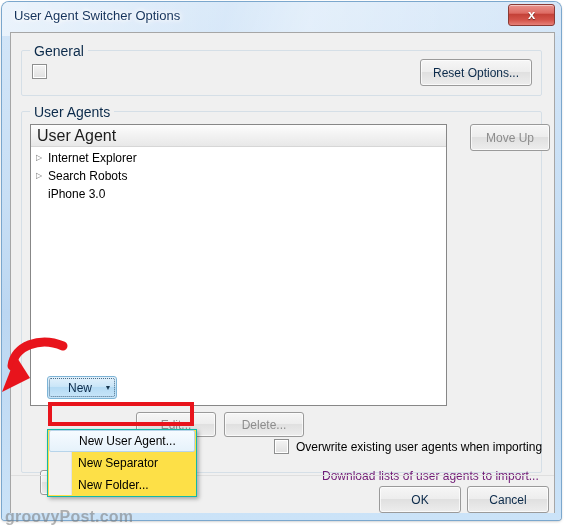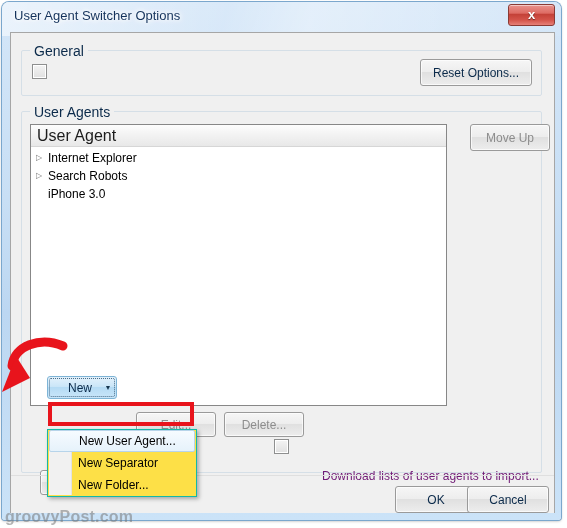--- a/index.html
+++ b/index.html
@@ -346,40 +346,41 @@
 
       <div class="btn disabled" style="left:432px; top:12px; width:78px; height:25px;margin-left:16px;">Move Up</div>
 
       <div class="btn disabled" style="left:114px; top:300px; width:78px; height:23px;">Edit...</div>
       <div class="btn disabled" style="left:202px; top:300px; width:78px; height:23px;">Delete...</div>
 
       <div class="btn" style="left:18px; top:358px; width:78px; height:23px;">Export...</div>
 
       <div class="checkbox-row" style="left:252px; top:327px;">
         <span class="cb-box"></span>
+        <span class="cb-label">Overwrite existing user agents when importing</span>
       </div>
 
       <div id="download-link" style="left:300px; top:357px;">Download lists of user agents to import...</div>
     </div>
 
     <div id="new-button">
       <span class="focus-ring"></span>
       <span class="nb-label">New</span>
       <span class="nb-arrow">▼</span>
     </div>
 
     <div id="new-menu">
       <div class="menu-gutter"></div>
       <div class="menu-item highlight">New User Agent...</div>
       <div class="menu-item">New Separator</div>
       <div class="menu-item">New Folder...</div>
     </div>
 
     <div id="dialog-footer-sep"></div>
-    <div class="btn" style="left:368px; top:453px; width:80px; height:25px;margin-left:16px;">OK</div>
+    <div class="btn" style="left:368px; top:453px; width:80px; height:25px;">OK</div>
     <div class="btn" style="left:456px; top:453px; width:80px; height:25px;">Cancel</div>
 
     <div id="anno-menu-box"></div>
   </div>
 </div>
 
 <svg id="anno-arrow" viewBox="0 0 85 80">
   <path d="M 63 16 C 40 6, 14 16, 12 36" stroke="#e8141c" stroke-width="9" fill="none" stroke-linecap="round"></path>
   <polygon points="2,62 30,48 16,26" fill="#e8141c"></polygon>
 </svg>

